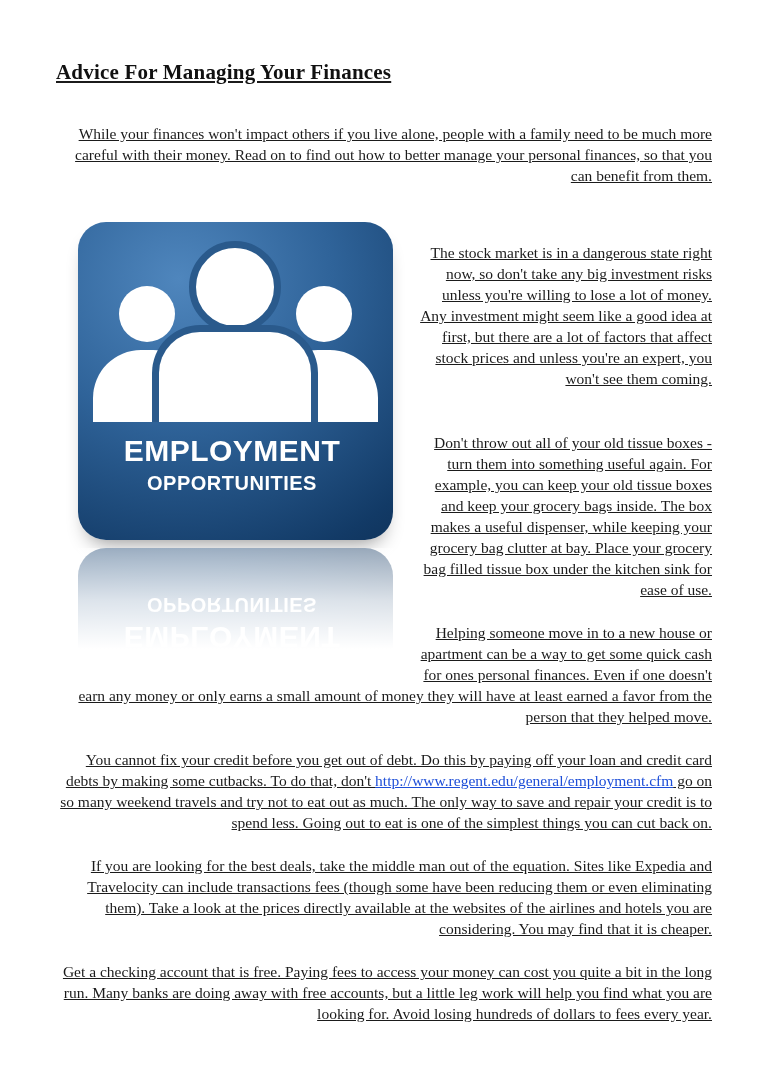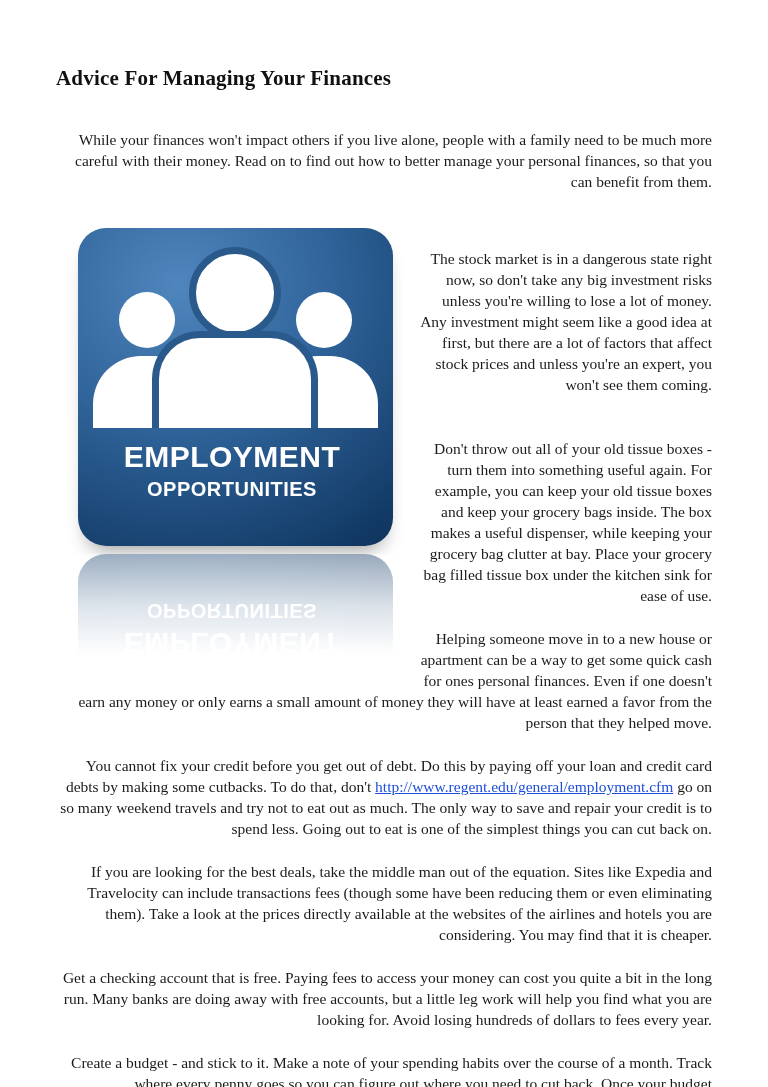--- a/index.html
+++ b/index.html
@@ -10,23 +10,24 @@
   body {
     width: 768px;
     height: 1087px;
     overflow: hidden;
     font-family: "Liberation Serif", serif;
     color: #1b1b1b;
   }
   .article {
     width: 768px;
     height: 1087px;
-    padding: 8px 56px;
+    padding: 2px 56px;
     box-sizing: border-box;
     overflow: hidden;
+    text-decoration: underline;
   }
   h1.page-title {
     margin: 58px 0 0 0;
     font-size: 21px;
     font-weight: bold;
     letter-spacing: 0.2px;
     color: #111111;
   }
   p.body-par {
     font-size: 15.5px;
@@ -175,15 +176,14 @@
   <p class="body-par par-tissue">Don't throw out all of your old tissue boxes - turn them into something useful again. For example, you can keep your old tissue boxes and keep your grocery bags inside. The box makes a useful dispenser, while keeping your grocery bag clutter at bay. Place your grocery bag filled tissue box under the kitchen sink for ease of use.</p>
 
   <p class="body-par par-moving">Helping someone move in to a new house or apartment can be a way to get some quick cash for ones personal finances. Even if one doesn't earn any money or only earns a small amount of money they will have at least earned a favor from the person that they helped move.</p>
 
   <p class="body-par"><span>You cannot fix your credit before you get out of debt. Do this by paying off your loan and credit card debts by making some cutbacks. To do that, don't </span><a class="inline-link" href="#">http://www.regent.edu/general/employment.cfm</a><span> go on so many weekend travels and try not to eat out as much. The only way to save and repair your credit is to spend less. Going out to eat is one of the simplest things you can cut back on.</span></p>
 
   <p class="body-par">If you are looking for the best deals, take the middle man out of the equation. Sites like Expedia and Travelocity can include transactions fees (though some have been reducing them or even eliminating them). Take a look at the prices directly available at the websites of the airlines and hotels you are considering. You may find that it is cheaper.</p>
 
   <p class="body-par">Get a checking account that is free. Paying fees to access your money can cost you quite a bit in the long run. Many banks are doing away with free accounts, but a little leg work will help you find what you are looking for. Avoid losing hundreds of dollars to fees every year.</p>
 
-  <p class="body-par">Create a budget - and stick to it. Make a note of your spending habits over the course of a month. Track where every penny goes so you can figure out where you need to cut back. Once your budget</p>
 
 </div>
 
 </body></html>

